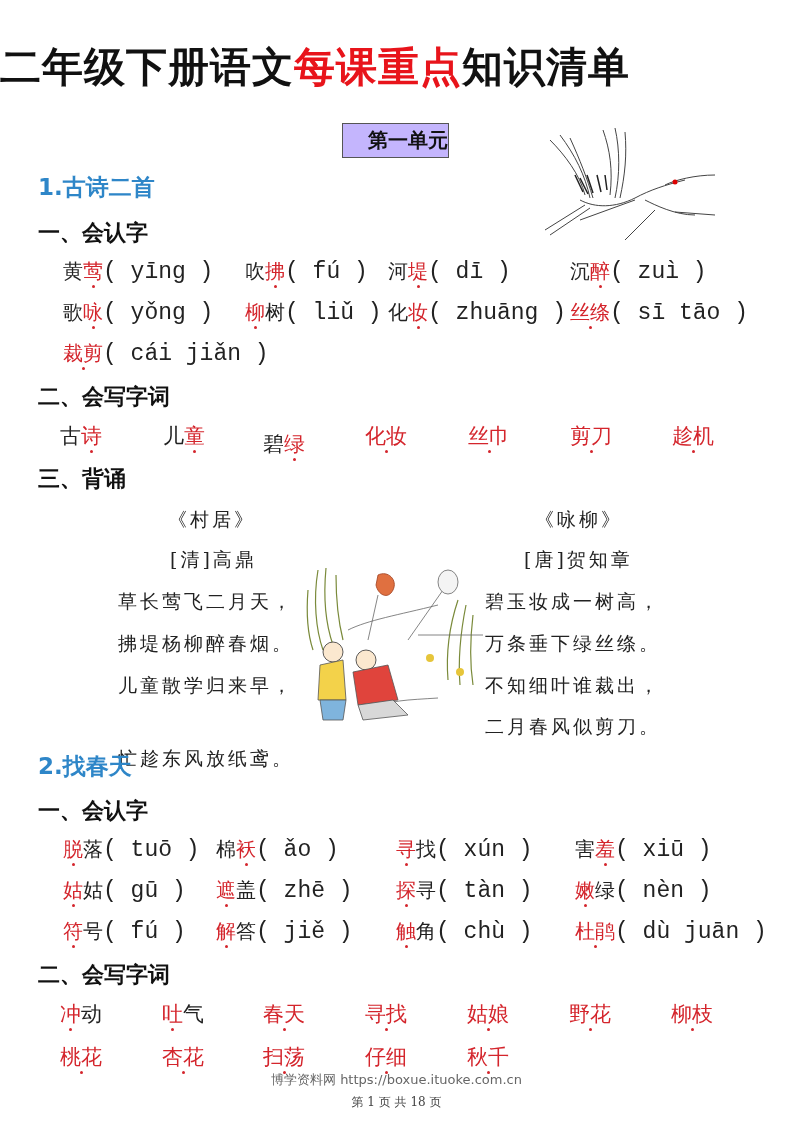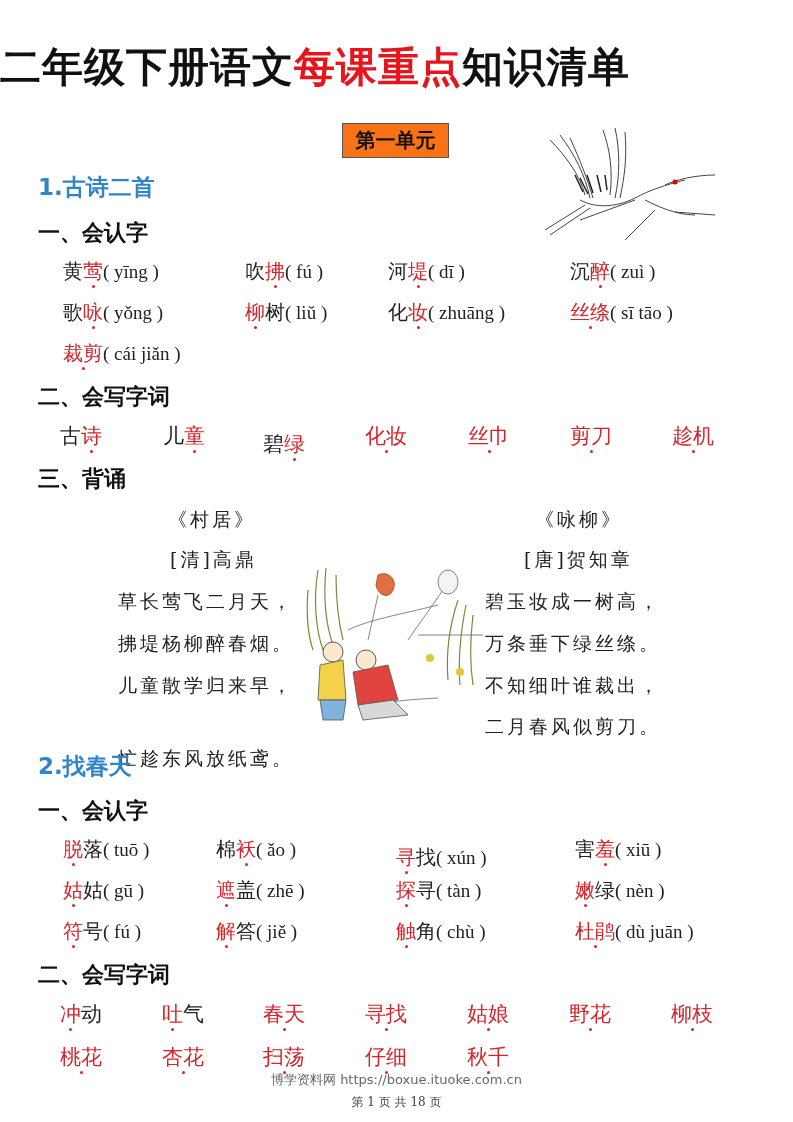--- a/index.html
+++ b/index.html
@@ -3,30 +3,30 @@
 <meta charset="utf-8">
 <style>
   html, body { margin:0; padding:0; background:#ffffff; }
   body { width:793px; height:1122px; position:relative; overflow:hidden;
          font-family: "DejaVu Sans", sans-serif; color:#222; }
   .title { position:absolute; top:40px; left:0; width:630px; text-align:center;
            font-size:41px; font-weight:bold; letter-spacing:1px; color:#111;
            font-family:"DejaVu Sans", sans-serif; }
   .title .red { color:#e8141b; }
   .unit-badge { position:absolute; top:123px; left:342px; width:107px; height:35px;
-                background:#f97316; border:1.5px solid #555; box-sizing:border-box;
+                background:#c4b5fd; border:1.5px solid #555; box-sizing:border-box;
                 font-family:"DejaVu Serif", serif; font-size:20px; font-weight:bold;
-                text-align:center; line-height:32px; color:#111; }
+                text-align:right; line-height:32px; color:#111; }
   .lesson { position:absolute; left:38px; font-size:23px; font-weight:bold; color:#2e86c8; }
   .sub { position:absolute; left:38px; font-size:22px; font-weight:bold; color:#111; }
   .word { position:absolute; font-size:20px; white-space:nowrap; color:#222; }
   .word .h { color:#d4252c; position:relative; }
   .word .h::after { content:""; position:absolute; left:50%; bottom:-5px; width:3px; height:3px;
                     margin-left:-1.5px; border-radius:50%; background:#d4252c; }
-  .py { font-family:Liberation Serif, serif; font-size:19px; color:#222; }
+  .py { font-family:Liberation Mono, monospace; font-size:23px; color:#222; }
   .wr { position:absolute; font-family:"DejaVu Serif", serif; font-size:21px; white-space:nowrap; color:#222; }
   .wr .h { color:#d4252c; position:relative; }
   .wr .h::after { content:""; position:absolute; left:50%; bottom:-5px; width:3px; height:3px;
                   margin-left:-1.5px; border-radius:50%; background:#d4252c; }
   .poem { position:absolute; font-family:"DejaVu Serif", serif; font-size:19px; color:#222;
           letter-spacing:3px; white-space:nowrap; }
   .footer-site { position:absolute; top:1071px; left:0; width:793px; text-align:center;
                  font-size:13px; color:#666; }
   .footer-page { position:absolute; top:1094px; left:0; width:793px; text-align:center;
                  font-family:"DejaVu Serif", serif; font-size:12px; color:#444; }
@@ -128,21 +128,21 @@
   <div class="poem" style="top:673px;left:485px;">不知细叶谁裁出，</div>
   <div class="poem" style="top:714px;left:485px;">二月春风似剪刀。</div>
 </div>
 
 <div class="lesson" style="top:751px;">2.找春天</div>
 <div class="sub" style="top:796px;">一、会认字</div>
 
 <div>
   <span class="word" style="top:836px;left:63px;"><span class="h">脱</span><span>落</span><span class="py">( tuō )</span></span>
   <span class="word" style="top:836px;left:216px;"><span>棉</span><span class="h">袄</span><span class="py">( ǎo )</span></span>
-  <span class="word" style="top:836px;left:396px;margin-top:8px;"><span class="h">寻</span><span>找</span><span class="py">( xún )</span></span>
+  <span class="word" style="top:836px;left:396px;"><span class="h">寻</span><span>找</span><span class="py">( xún )</span></span>
   <span class="word" style="top:836px;left:575px;"><span>害</span><span class="h">羞</span><span class="py">( xiū )</span></span>
 
   <span class="word" style="top:877px;left:63px;"><span class="h">姑</span><span>姑</span><span class="py">( gū )</span></span>
   <span class="word" style="top:877px;left:216px;"><span class="h">遮</span><span>盖</span><span class="py">( zhē )</span></span>
   <span class="word" style="top:877px;left:396px;"><span class="h">探</span><span>寻</span><span class="py">( tàn )</span></span>
   <span class="word" style="top:877px;left:575px;"><span class="h">嫩</span><span>绿</span><span class="py">( nèn )</span></span>
 
   <span class="word" style="top:918px;left:63px;"><span class="h">符</span><span>号</span><span class="py">( fú )</span></span>
   <span class="word" style="top:918px;left:216px;"><span class="h">解</span><span>答</span><span class="py">( jiě )</span></span>
   <span class="word" style="top:918px;left:396px;"><span class="h">触</span><span>角</span><span class="py">( chù )</span></span>

